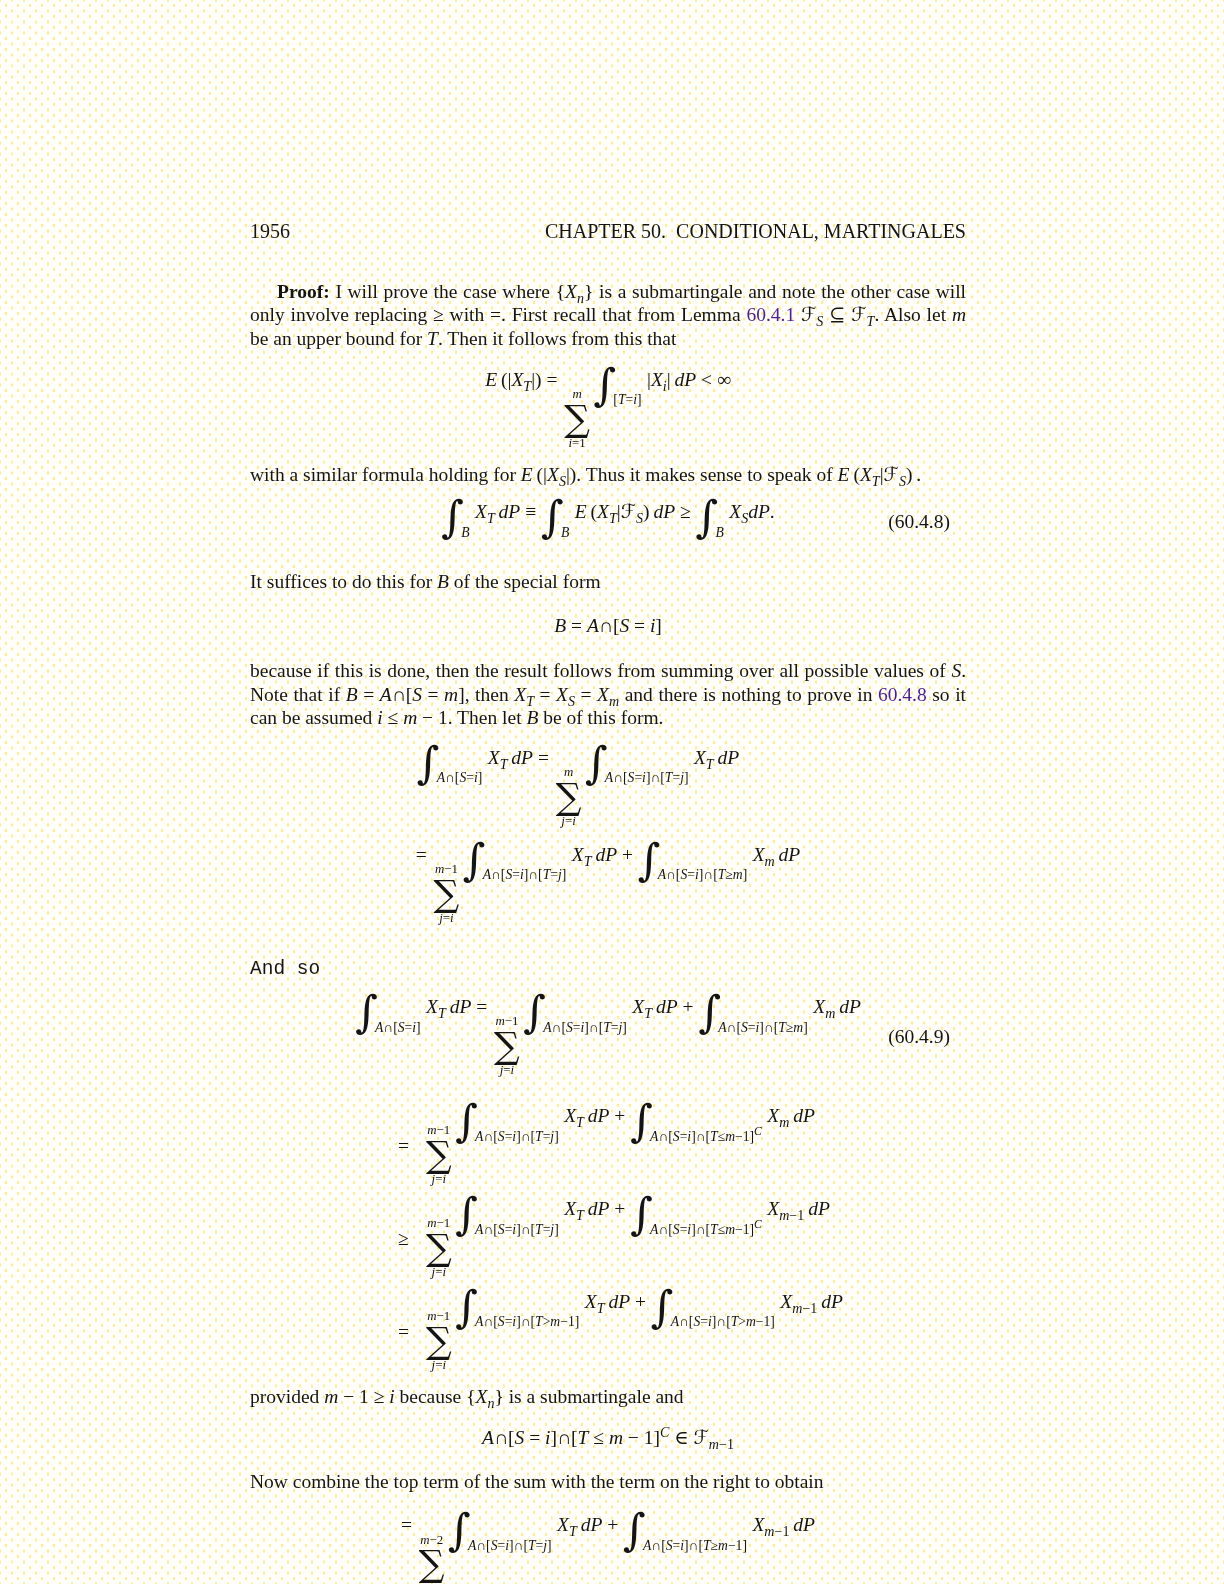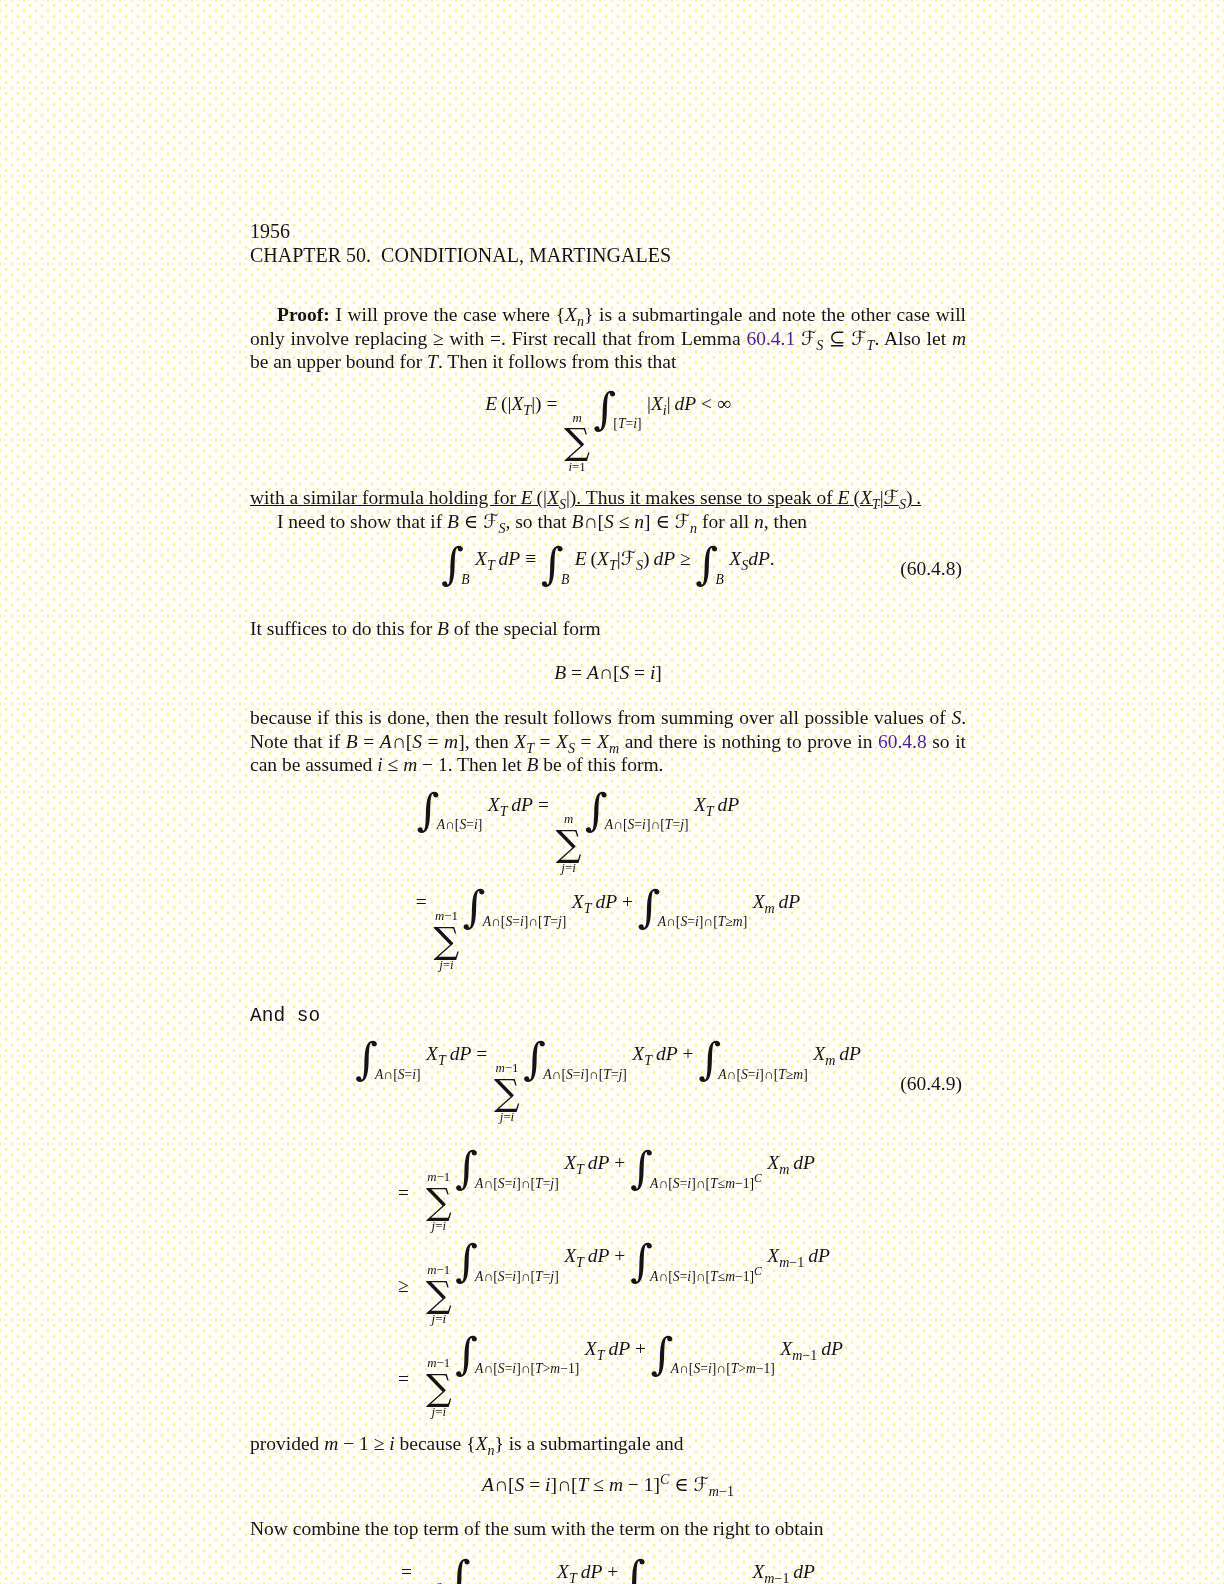--- a/index.html
+++ b/index.html
@@ -10,45 +10,45 @@
     background-color: #fffefb;
     background-image:
       radial-gradient(circle, #ffee8c 1.1px, rgba(255,255,255,0) 1.4px),
       radial-gradient(circle, #ffee8c 1.1px, rgba(255,255,255,0) 1.4px);
     background-size: 12px 11px;
     background-position: 0 0, 6px 5.5px;
   }
   .page { position: relative; width: 1224px; height: 1584px; overflow: hidden; }
   .content { position: absolute; left: 250px; top: 220px; width: 716px; font-size: 19.5px; line-height: 23.5px; }
 
-  .header { display: flex; font-size: 20px; margin-bottom: 36px; flex-direction: column; }
+  .header { display: flex; justify-content: space-between; font-size: 20px; margin-bottom: 36px; }
 
   .para { margin: 0; text-align: justify; }
   .indent { text-indent: 27px; }
   i { font-style: italic; }
   sub, sup { line-height: 0; font-size: 0.72em; }
   a.ref { color: #4c1d95; text-decoration: none; cursor: pointer; }
   .scr { font-family: "DejaVu Serif", "DejaVu Sans", serif; font-style: italic; }
 
   
   .eq { position: relative; text-align: center; }
   .eq .m { display: inline-block; white-space: nowrap; }
-  .eqtag { position: absolute; right: 4px; top: 50%; transform: translateY(-50%); text-align: right; }
+  .eqtag { position: absolute; right: 16px; top: 50%; transform: translateY(-50%); text-align: right; }
 
   
   .int { font-size: 2.25em; font-weight: 300; font-style: normal; line-height: 0; vertical-align: -0.33em; font-family: "DejaVu Serif", "DejaVu Sans", serif; }
   .isub { font-size: 0.7em; vertical-align: -1.35em; margin-left: -0.22em; margin-right: 0.4em; white-space: nowrap; }
   .isub sup { font-size: 0.85em; }
   .sum { display: inline-flex; flex-direction: column; align-items: center; line-height: 1; vertical-align: -0.62em; margin: 0 0.18em 0 0.1em; }
   .sum .slim { font-size: 0.66em; line-height: 1.15; }
   .sum .sop { font-size: 1.85em; line-height: 0.95; font-family: "DejaVu Serif", "DejaVu Sans", serif; }
 
   
   .eq-expect   { margin: 18px 0 12px; }
-  .para-similar{ margin-top: 6px; text-decoration: underline; }
+  .para-similar{ margin-top: 6px; }
   .eq-6048     { margin: 14px 0 26px; }
   .eq-bform    { margin: 20px 0 22px; }
   .eq-split-a  { margin-top: 16px; }
   .eq-split-a .m { transform: translateX(-30px); }
   .eq-split-b  { margin-top: 14px; }
   .para-andso  { margin-top: 32px; font-family: Liberation Mono, monospace; }
   .eq-6049     { margin-top: 14px; }
   .alignblk    { margin: 26px 0 0 148px; }
   .alrow { display: flex; align-items: center; white-space: nowrap; }
   .alrow + .alrow { margin-top: 10px; }
@@ -72,21 +72,20 @@
 
     <div class="eq eq-expect">
       <span class="m"><i>E</i> (|<i>X<sub>T</sub></i>|) = <span class="sum">
             <span class="slim"><i>m</i></span>
             <span class="sop">∑</span>
             <span class="slim"><i>i</i>=1</span>
           </span><span class="int">∫</span><span class="isub">[<i>T</i>=<i>i</i>]</span>|<i>X<sub>i</sub></i>| <i>dP</i> &lt; ∞</span>
     </div>
 
     <p class="para para-similar">with a similar formula holding for <i>E</i> (|<i>X<sub>S</sub></i>|). Thus it makes sense to speak of <i>E</i> (<i>X<sub>T</sub></i>|<span class="scr">ℱ</span><sub><i>S</i></sub>) .</p>
-    <p class="para indent">I need to show that if <i>B</i> ∈ <span class="scr">ℱ</span><sub><i>S</i></sub>, so that <i>B</i>∩[<i>S</i> ≤ <i>n</i>] ∈ <span class="scr">ℱ</span><sub><i>n</i></sub> for all <i>n</i>, then</p>
 
     <div class="eq eq-6048">
       <span class="m"><span class="int">∫</span><span class="isub"><i>B</i></span><i>X<sub>T</sub></i> <i>dP</i> ≡ <span class="int">∫</span><span class="isub"><i>B</i></span><i>E</i> (<i>X<sub>T</sub></i>|<span class="scr">ℱ</span><sub><i>S</i></sub>) <i>dP</i> ≥ <span class="int">∫</span><span class="isub"><i>B</i></span><i>X<sub>S</sub></i><i>dP</i>.</span>
       <span class="eqtag">(60.4.8)</span>
     </div>
 
     <p class="para">It suffices to do this for <i>B</i> of the special form</p>
 
     <div class="eq eq-bform">
       <span class="m"><i>B</i> = <i>A</i>∩[<i>S</i> = <i>i</i>]</span>

